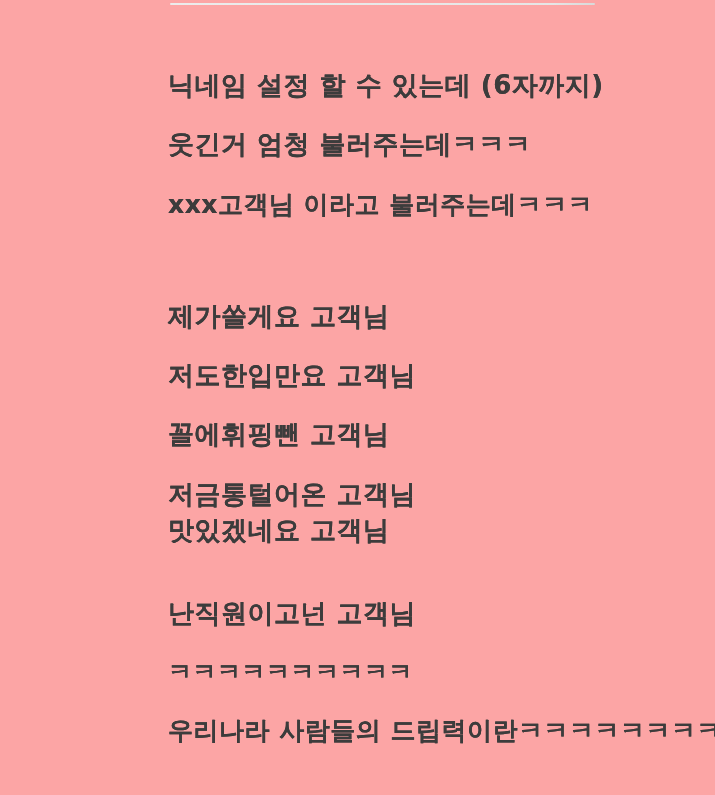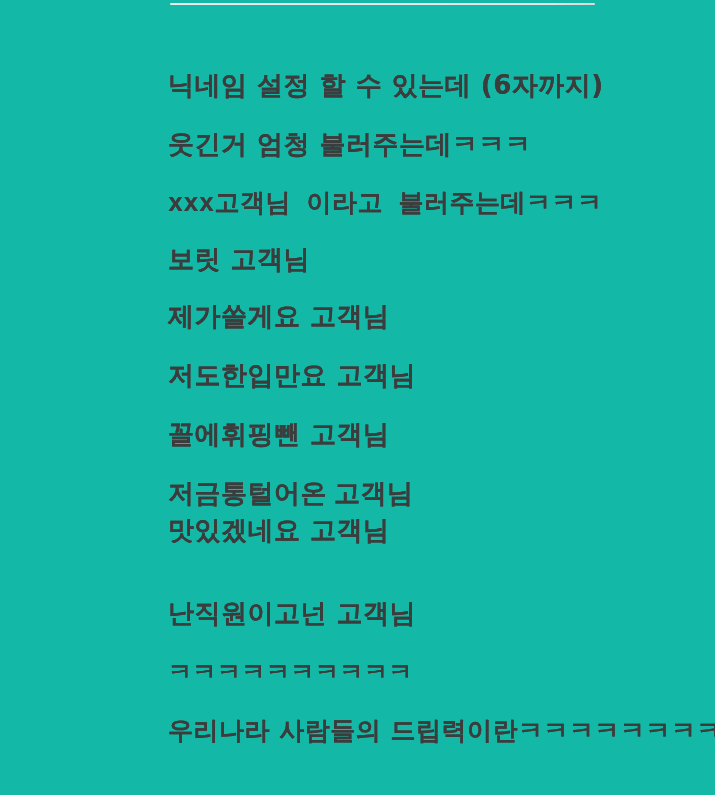--- a/index.html
+++ b/index.html
@@ -4,21 +4,21 @@
 <style>
   html, body {
     margin: 0;
     padding: 0;
     background: #ffffff;
   }
   .page {
     position: relative;
     width: 715px;
     height: 795px;
-    background: #14b8a6;
+    background: #fca5a5;
     overflow: hidden;
     font-family: "DejaVu Sans", "Liberation Sans", sans-serif;
   }
   
   .top-divider {
     position: absolute;
     top: 3px;
     left: 170px;
     width: 425px;
     height: 2px;
@@ -33,41 +33,40 @@
     color: #3c3c3c;
     font-size: 26px;
     font-weight: bold;
     letter-spacing: 0.5px;
     line-height: 34px;
     
     text-shadow: 0 0 0.4px #3c3c3c;
   }
   .l1  { top: 68px;  }
   .l2  { top: 127px; }
-  .l3  { top: 188px; font-size: 25px; font-family: Liberation Mono, monospace; }
+  .l3  { top: 188px; font-size: 25px; }
   .l4  { top: 242px; }
   .l5  { top: 299px; }
   .l6  { top: 358px; text-align: center; }
   .l7  { top: 417px; }
-  .l8  { top: 477px; font-family: Liberation Serif, serif; }
+  .l8  { top: 477px; }
   .l9  { top: 513px; }
   .l10 { top: 596px; }
   .l11 { top: 655px; font-size: 24px; }
   .l12 { top: 714px; font-size: 25px; }
 </style>
 </head>
 <body>
 
 <div class="page">
   <div class="top-divider"></div>
 
   <div class="line l1">닉네임 설정 할 수 있는데 (6자까지)</div>
   <div class="line l2">웃긴거 엄청 불러주는데ㅋㅋㅋ</div>
   <div class="line l3">xxx고객님 이라고 불러주는데ㅋㅋㅋ</div>
-  <div class="line l4">보릿 고객님</div>
   <div class="line l5">제가쏠게요 고객님</div>
   <div class="line l6">저도한입만요 고객님</div>
   <div class="line l7">꼴에휘핑뺀 고객님</div>
   <div class="line l8">저금통털어온 고객님</div>
   <div class="line l9">맛있겠네요 고객님</div>
   <div class="line l11">ㅋㅋㅋㅋㅋㅋㅋㅋㅋㅋ</div>
   <div class="line l10">난직원이고넌 고객님</div>
   <div class="line l12">우리나라 사람들의 드립력이란ㅋㅋㅋㅋㅋㅋㅋㅋ</div>
 </div>
 

